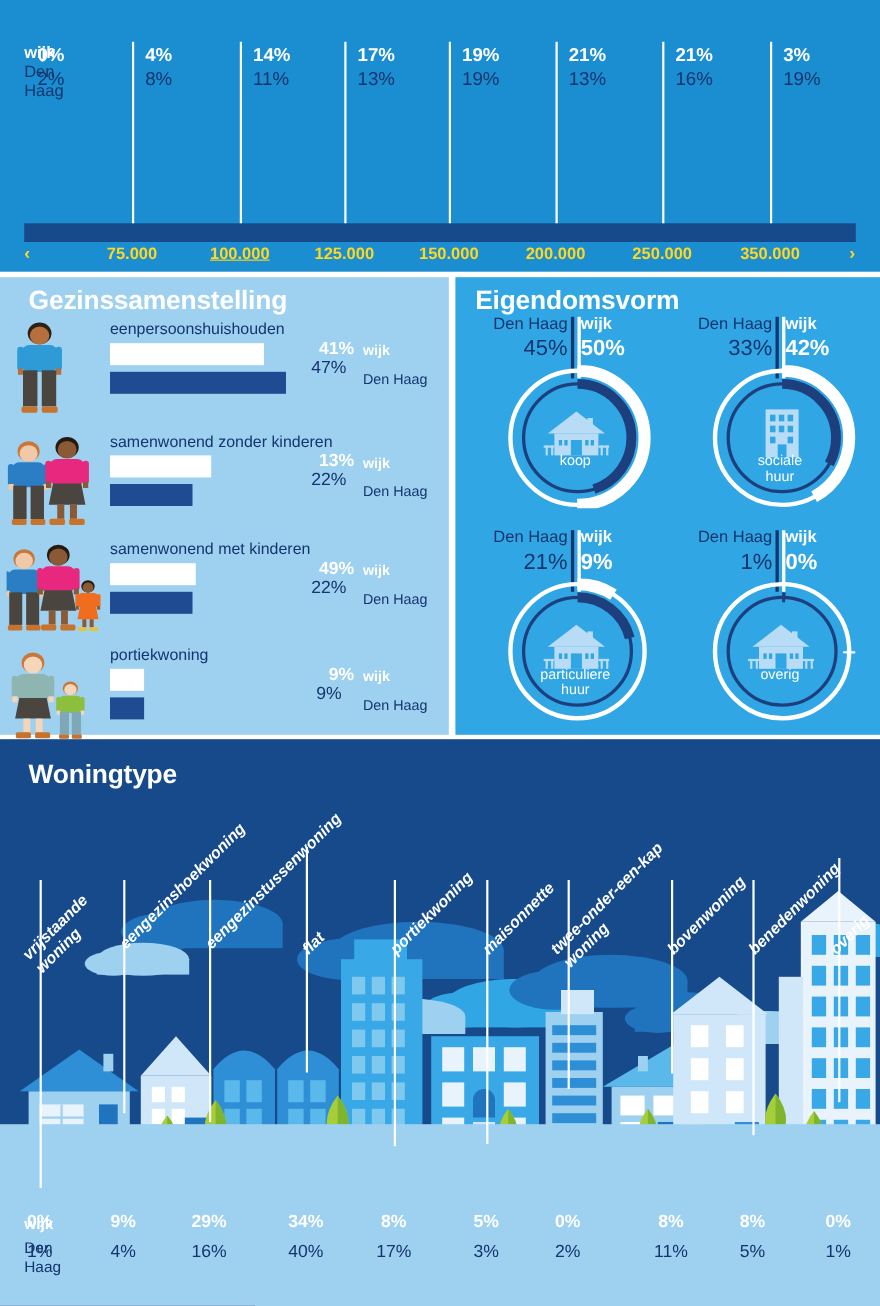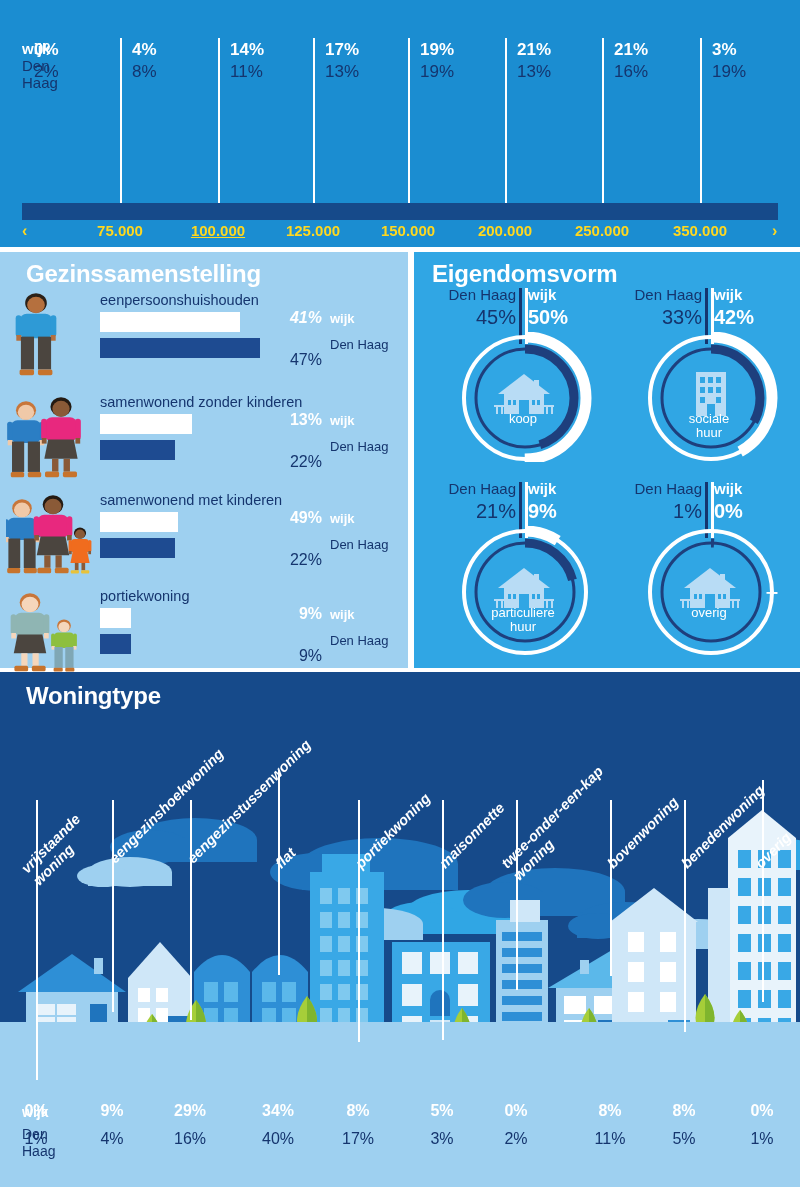--- a/index.html
+++ b/index.html
@@ -58,21 +58,21 @@
   }
   .gz-title{position:absolute;left:26px;top:8px;font-size:24px;line-height:28px;color:#ffffff;font-weight:bold;}
   .gz-row{position:absolute;left:0;width:408px;}
   .gz-figs{position:absolute;left:6px;top:0;height:86px;}
   .gz-name{
     position:absolute;left:100px;top:0;color:#15356e;font-size:14.5px;
   }
   .gz-bar-w{position:absolute;left:100px;top:20px;height:20px;background:#ffffff;}
   .gz-bar-d{position:absolute;left:100px;top:46px;height:20px;background:#1e4b91;}
   .gz-val-w{position:absolute;top:17px;color:#ffffff;font-weight:bold;font-size:16px;text-align:right;width:46px;}
-  .gz-val-d{position:absolute;top:59px;color:#15356e;font-size:16px;text-align:right;width:46px;}
+  .gz-val-d{position:absolute;top:34px;color:#15356e;font-size:16px;text-align:center;width:46px;}
   .gz-key-w{position:absolute;top:19px;color:#ffffff;font-weight:bold;font-size:13px;}
   .gz-key-d{position:absolute;top:45px;color:#15356e;font-size:13px;}
 
   
   .panel-eigen{
     position:absolute;left:414px;top:252px;width:386px;height:416px;
     background:#30a6e4;
   }
   .eg-title{position:absolute;left:18px;top:8px;font-size:24px;line-height:28px;color:#ffffff;font-weight:bold;}
   .donut-cell{position:absolute;width:186px;height:180px;}
@@ -87,21 +87,21 @@
   .dc-name{
     position:absolute;left:41px;top:126px;width:100px;text-align:center;
     color:#ffffff;font-size:13px;line-height:14px;
   }
 
   
   .panel-woning{
     position:absolute;left:0;top:672px;width:800px;height:515px;
     background:#164a8a;overflow:hidden;
   }
-  .wn-title{position:absolute;left:26px;top:10px;font-size:24px;line-height:28px;color:#ffffff;font-weight:bold;z-index:8;}
+  .wn-title{position:absolute;left:26px;top:19px;font-size:24px;line-height:28px;color:#ffffff;font-weight:bold;z-index:8;}
   .wn-diag{
     position:absolute;color:#ffffff;font-style:italic;font-weight:bold;font-size:14.5px;
     line-height:17px;transform-origin:left bottom;transform:rotate(-45deg);
     white-space:nowrap;z-index:7;
   }
   .wn-leader{position:absolute;width:1.5px;background:#ffffff;z-index:6;}
   .wn-scene{position:absolute;left:0;top:120px;width:800px;height:300px;z-index:3;}
   .wn-ground{position:absolute;left:0;top:350px;width:800px;height:68px;background:#9ed0f0;z-index:4;}
   .wn-numbers{position:absolute;left:0;top:418px;width:800px;height:97px;background:#9ed0f0;z-index:5;}
   .wn-rowlab-wijk{position:absolute;left:22px;top:14px;color:#ffffff;font-weight:bold;font-size:14px;}
@@ -193,21 +193,21 @@
               <rect x="10.319999999999997" y="43" width="4.920000000000001" height="5.74" fill="#b5703e"></rect>
               <rect x="44.760000000000005" y="43" width="4.920000000000001" height="5.74" fill="#b5703e"></rect>
               <rect x="14.911999999999997" y="44.64" width="13.120000000000003" height="32.800000000000004" fill="#4b453f"></rect>
               <rect x="31.968" y="44.64" width="13.120000000000003" height="32.800000000000004" fill="#4b453f"></rect>
               <rect x="13.599999999999998" y="77.44" width="14.432000000000002" height="5.74" rx="1.6400000000000001" fill="#c7732c"></rect>
               <rect x="31.968" y="77.44" width="14.432000000000002" height="5.74" rx="1.6400000000000001" fill="#c7732c"></rect>
             </svg></div>
           <div class="gz-name">eenpersoonshuishouden</div>
           <div class="gz-bar-w" style="width: 140px;"></div>
           <div class="gz-bar-d" style="width: 160px;"></div>
-          <div class="gz-val-w" style="left: 276px; font-style: italic;">41%</div>
+          <div class="gz-val-w" style="left: 276px;">41%</div>
           <div class="gz-val-d" style="left: 276px;">47%</div>
           <div class="gz-key-w" style="left: 330px;">wijk</div>
           <div class="gz-key-d" style="left: 330px;">Den Haag</div>
         </div>
         <div class="gz-row" style="top: 142px;">
           <div class="gz-figs"><svg width="92" height="86" viewBox="0 0 92 86">
               <ellipse cx="20" cy="16.36" rx="10.032000000000002" ry="9.12" fill="#c8763a"></ellipse>
               <ellipse cx="20" cy="18.26" rx="8.208000000000002" ry="7.6000000000000005" fill="#f0c9a8"></ellipse>
               <rect x="4.799999999999999" y="26.24" width="30.400000000000002" height="22.8" rx="6.688000000000001" fill="#2b7ec4"></rect>
               <rect x="1.1519999999999988" y="27.76" width="5.472" height="19.76" rx="2.736" fill="#2b7ec4"></rect>

